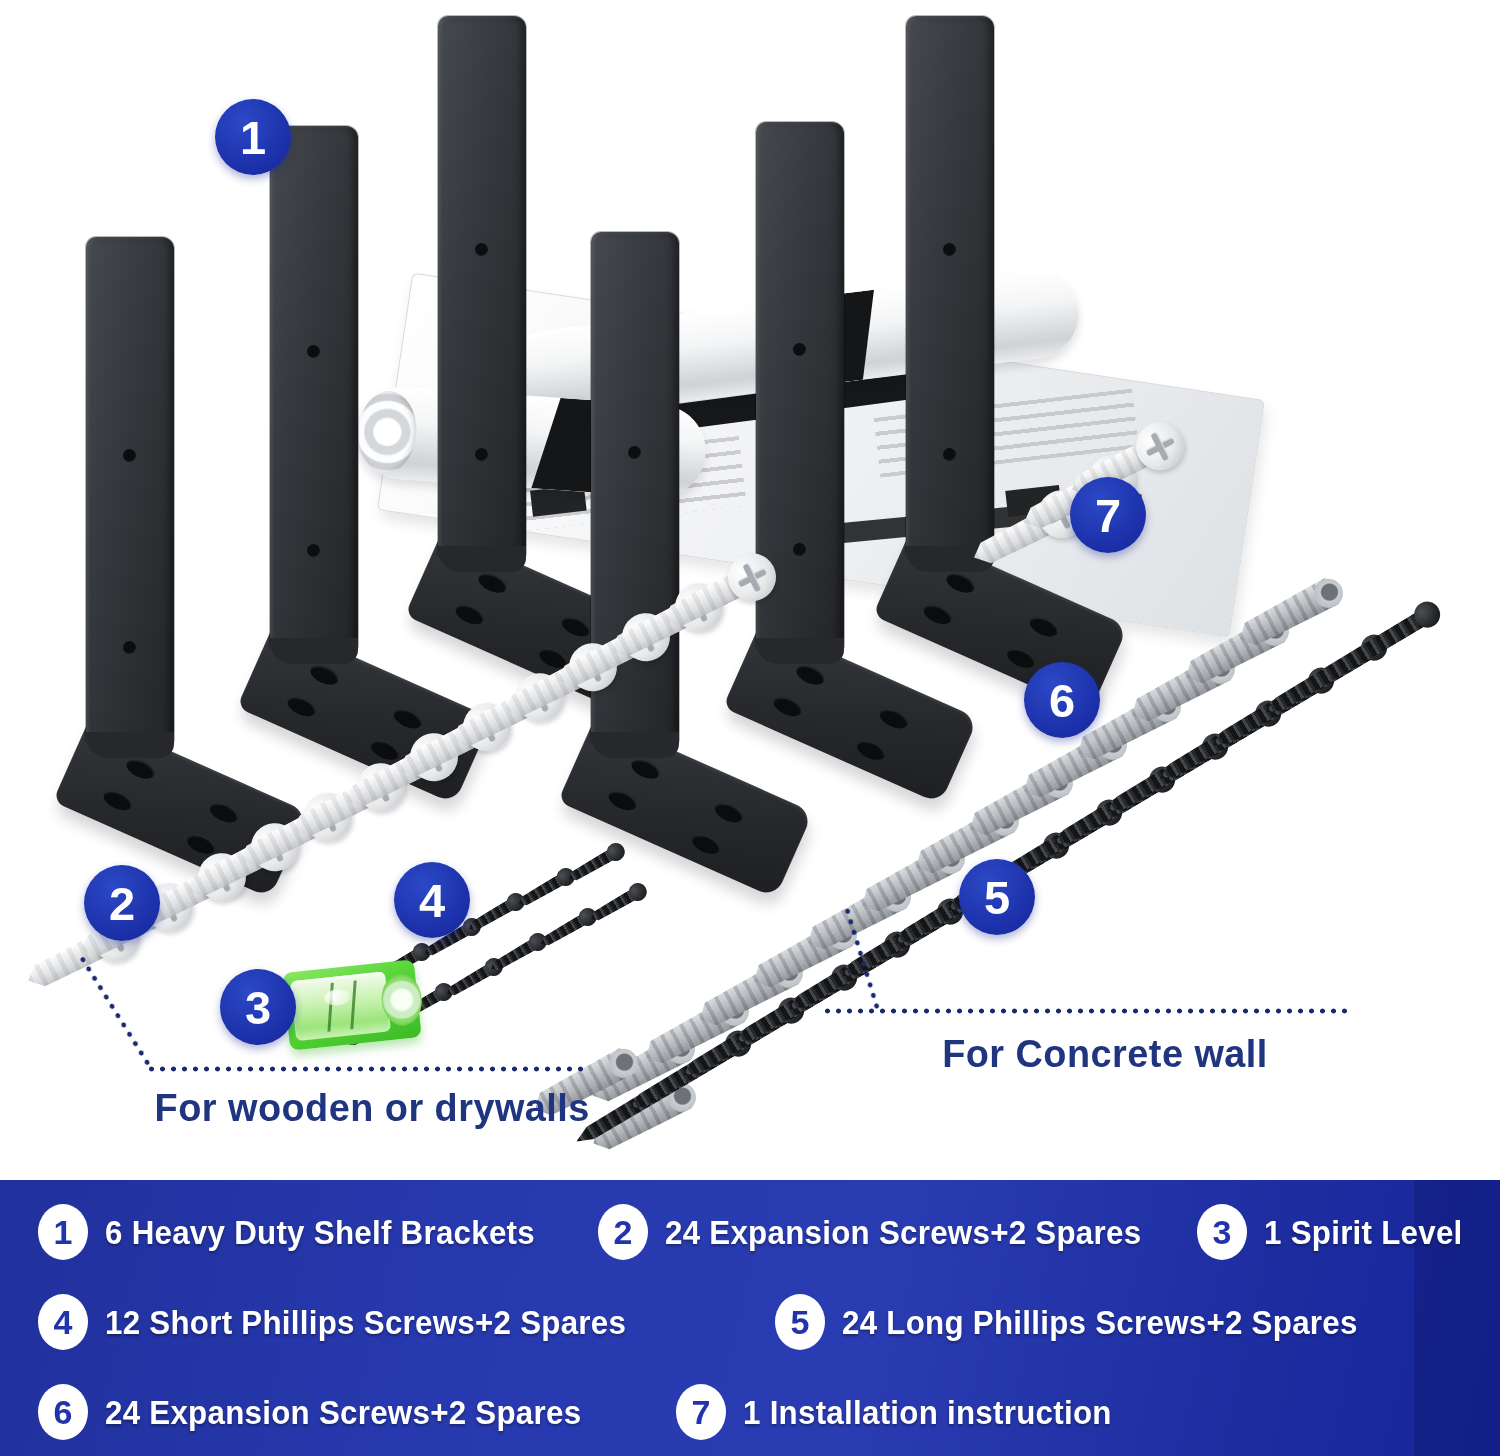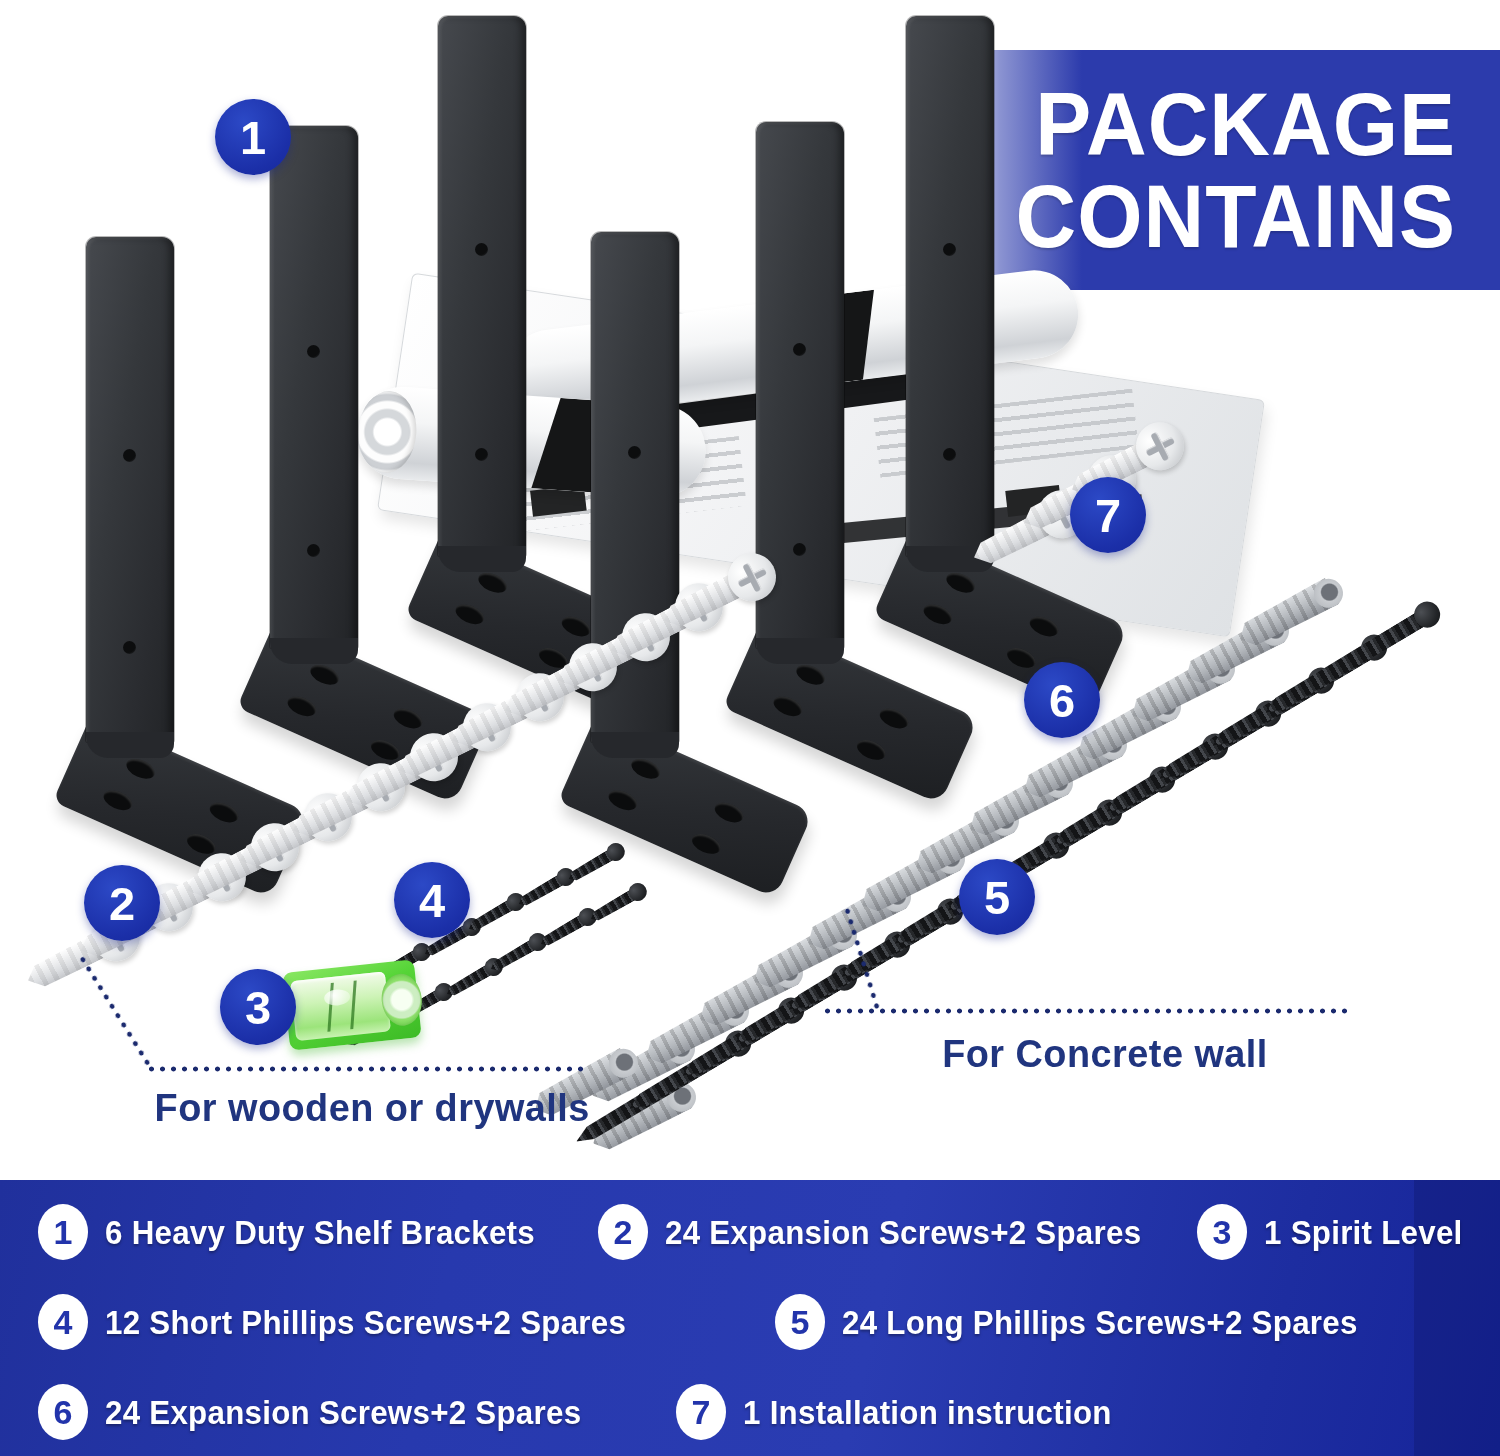--- a/index.html
+++ b/index.html
@@ -126,24 +126,20 @@
   .legend-circle{flex:0 0 auto;width:50px;height:56px;border-radius:50%;background:#fff;color:#2234ab;
     font-size:34px;font-weight:800;display:flex;align-items:center;justify-content:center;}
   .legend-text{color:#fff;font-size:34px;font-weight:700;white-space:nowrap;
     transform:scaleX(.92);transform-origin:0 50%;text-shadow:0 2px 3px rgba(0,0,0,.35);letter-spacing:.3px;}
 </style>
 </head>
 <body>
 
 <div class="stage">
 
-  <div class="title-block">
-    <div class="title-line">PACKAGE</div>
-    <div class="title-line">CONTAINS</div>
-  </div>
 
   <div class="paper-group">
     <div class="paper-sheet">
       <div class="ps-stripe"></div>
       <div class="ps-stripe2"></div>
       <div class="ps-lines"></div>
       <div class="ps-lines b"></div>
       <div class="ps-box" style="left:150px;top:190px;"></div>
       <div class="ps-box" style="left:620px;top:120px;"></div>
     </div>

